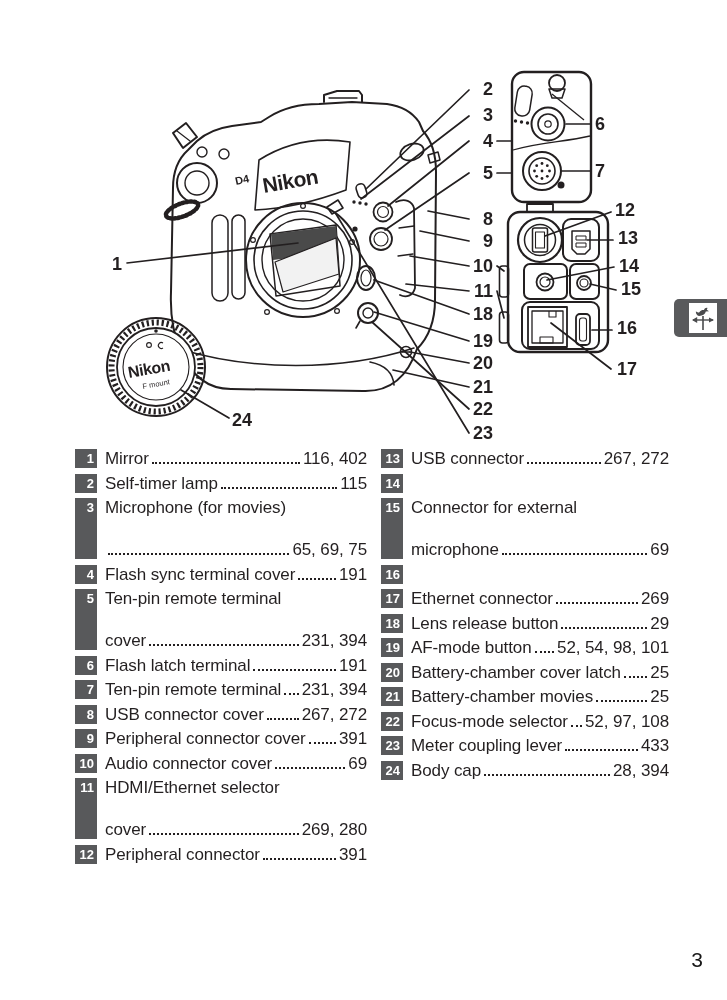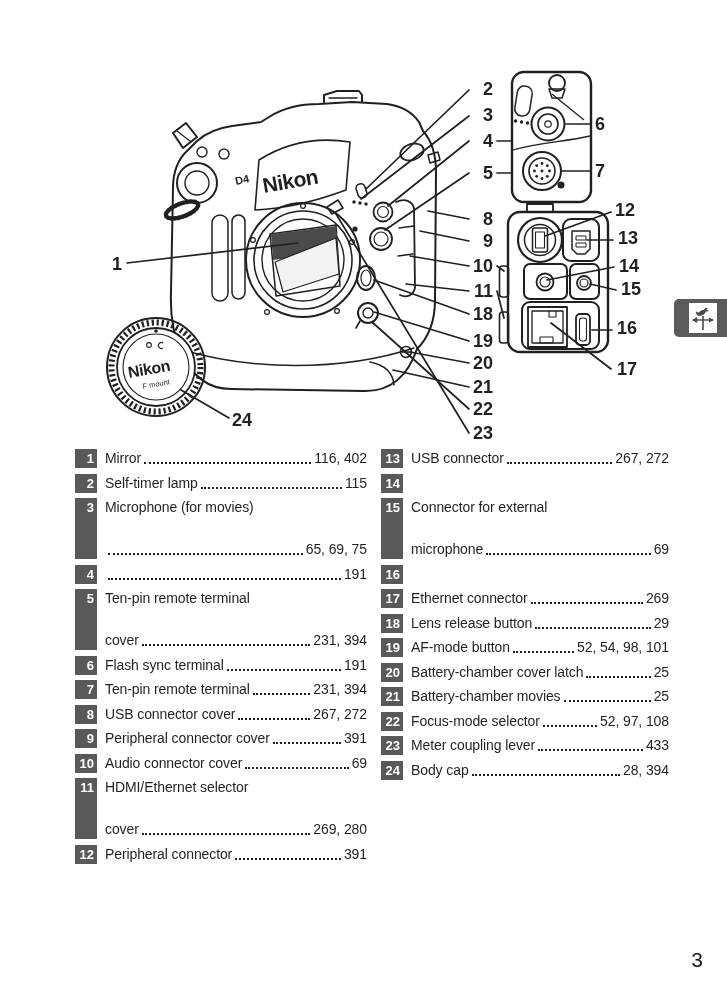--- a/index.html
+++ b/index.html
@@ -25,21 +25,21 @@
   .legend-col{display:flex;flex-direction:column;}
   .legend-col.left{width:292px;margin-right:14px;}
   .legend-col.right{width:288px;}
   .legend-item{display:flex;align-items:stretch;margin-bottom:5.5px;}
   .badge{
     flex:0 0 22px;width:22px;min-height:19px;background:#58595b;color:#ffffff;
     font-size:13px;font-weight:bold;line-height:19px;text-align:right;
     padding-right:3px;box-sizing:border-box;margin-right:8px;
   }
   .entry{flex:1;display:flex;flex-direction:column;min-width:0;}
-  .line{display:flex;align-items:flex-end;line-height:19px;font-size:14px;letter-spacing:-0.1px;}
+  .line{display:flex;align-items:flex-end;line-height:19px;font-size:17px;letter-spacing:-0.1px;}
   .line .txt{white-space:nowrap;}
   .line .dots{flex:1 1 8px;min-width:8px;border-bottom:2px dotted #231f20;margin:0 3px 4px 3px;}
   .line .pg{white-space:nowrap;}
   .l2{margin-top:23px;}
 
   .page-number{position:absolute;top:948px;right:24px;font-size:21px;color:#161616;}
 </style>
 </head>
 <body>
 
@@ -311,20 +311,21 @@
           <span class="dots"></span>
           <span class="pg">65, 69, 75</span>
         </div>
       </div>
     </div>
 
     <div class="legend-item">
       <span class="badge">4</span>
       <div class="entry">
         <div class="line l1">
+          <span class="txt">Flash sync terminal cover</span>
         <span class="dots"></span>
               <span class="pg">191</span>
             </div>
 
       </div>
     </div>
 
     <div class="legend-item">
       <span class="badge">5</span>
       <div class="entry">
@@ -336,21 +337,21 @@
           <span class="dots"></span>
           <span class="pg">231, 394</span>
         </div>
       </div>
     </div>
 
     <div class="legend-item">
       <span class="badge">6</span>
       <div class="entry">
         <div class="line l1">
-          <span class="txt">Flash sync terminal</span>
+          <span class="txt">Flash latch terminal</span>
         <span class="dots"></span>
               <span class="pg">191</span>
             </div>
 
       </div>
     </div>
 
     <div class="legend-item">
       <span class="badge">7</span>
       <div class="entry">

